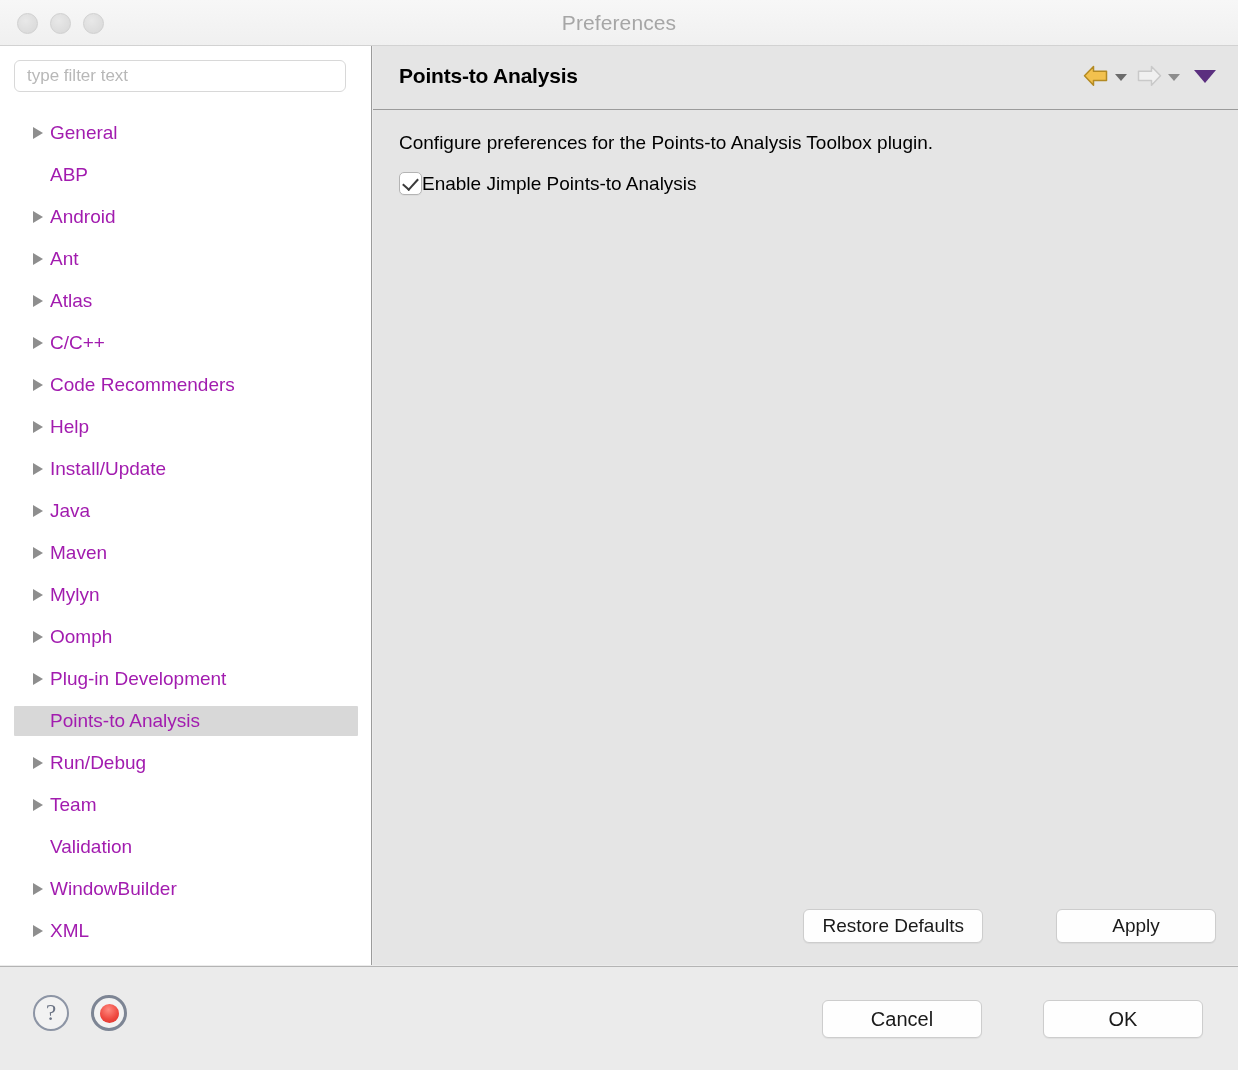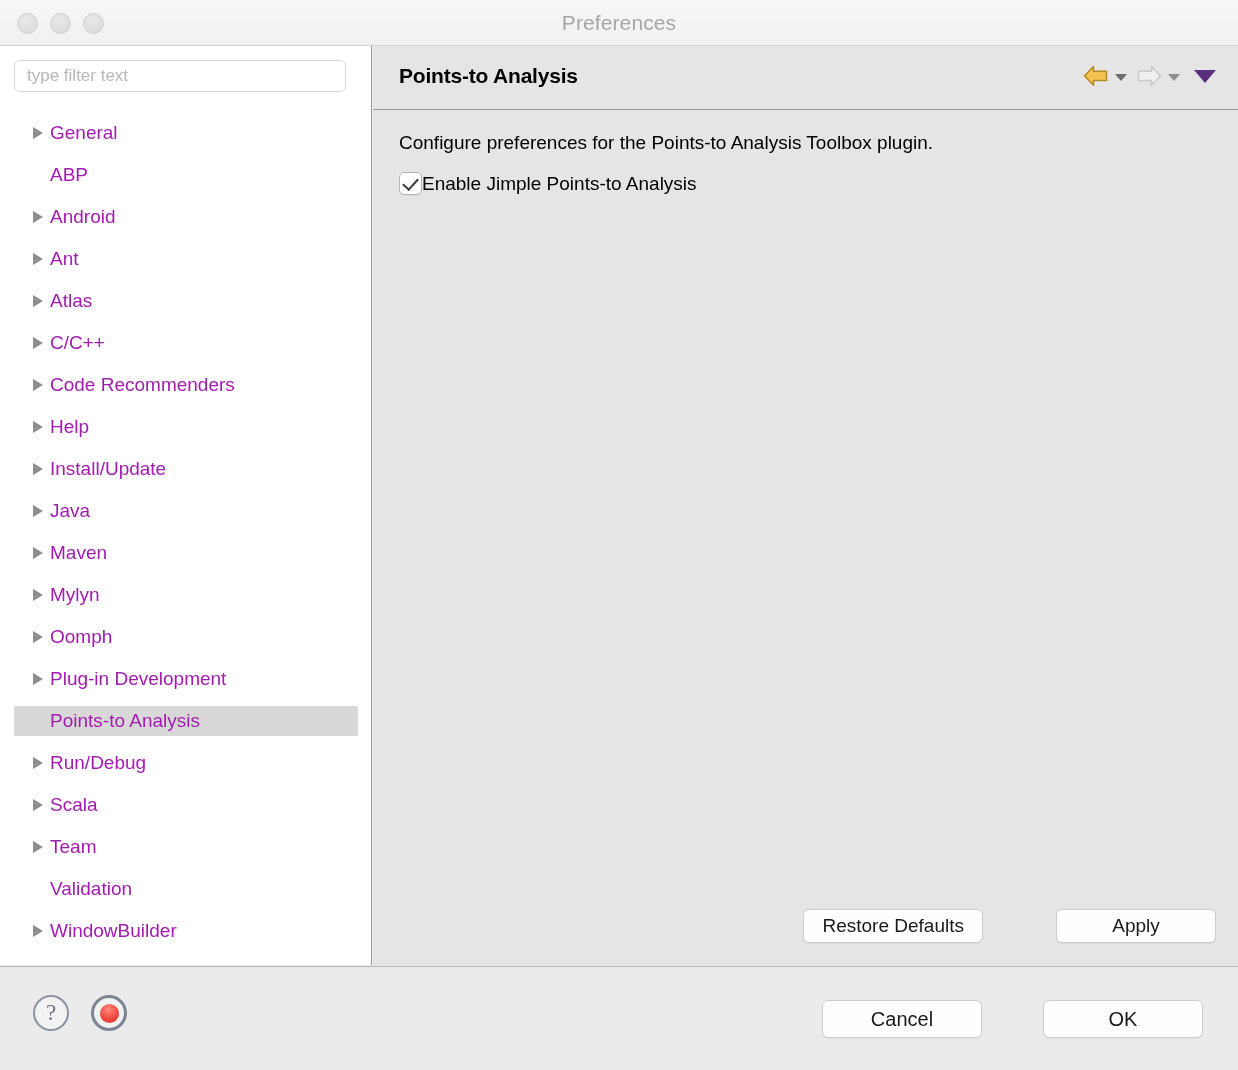--- a/index.html
+++ b/index.html
@@ -329,21 +329,20 @@
         <div class="tree-row"><span class="twisty"></span><span>Code Recommenders</span></div>
         <div class="tree-row"><span class="twisty"></span><span>Help</span></div>
         <div class="tree-row"><span class="twisty"></span><span>Install/Update</span></div>
         <div class="tree-row"><span class="twisty"></span><span>Java</span></div>
         <div class="tree-row"><span class="twisty"></span><span>Maven</span></div>
         <div class="tree-row"><span class="twisty"></span><span>Mylyn</span></div>
         <div class="tree-row"><span class="twisty"></span><span>Oomph</span></div>
         <div class="tree-row"><span class="twisty"></span><span>Plug-in Development</span></div>
         <div class="tree-row selected"><span>Points-to Analysis</span></div>
         <div class="tree-row"><span class="twisty"></span><span>Run/Debug</span></div>
-        <div class="tree-row"><span class="twisty"></span><span>Scala</span></div>
         <div class="tree-row"><span class="twisty"></span><span>Team</span></div>
         <div class="tree-row"><span>Validation</span></div>
         <div class="tree-row"><span class="twisty"></span><span>WindowBuilder</span></div>
         <div class="tree-row"><span class="twisty"></span><span>XML</span></div>
       </div>
   </div>
 
   <div class="right-panel">
     <div class="page-header">
       <div class="page-title">Points-to Analysis</div>

